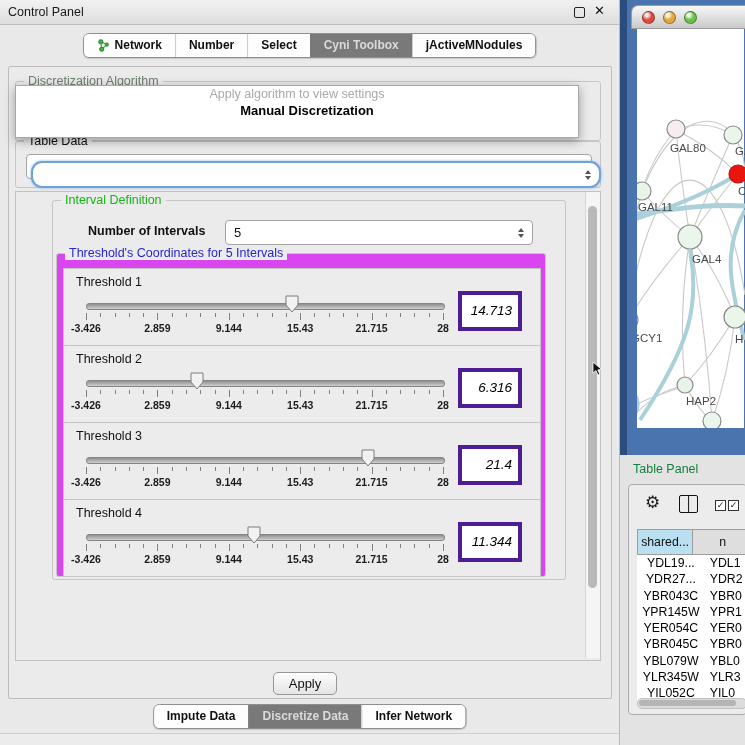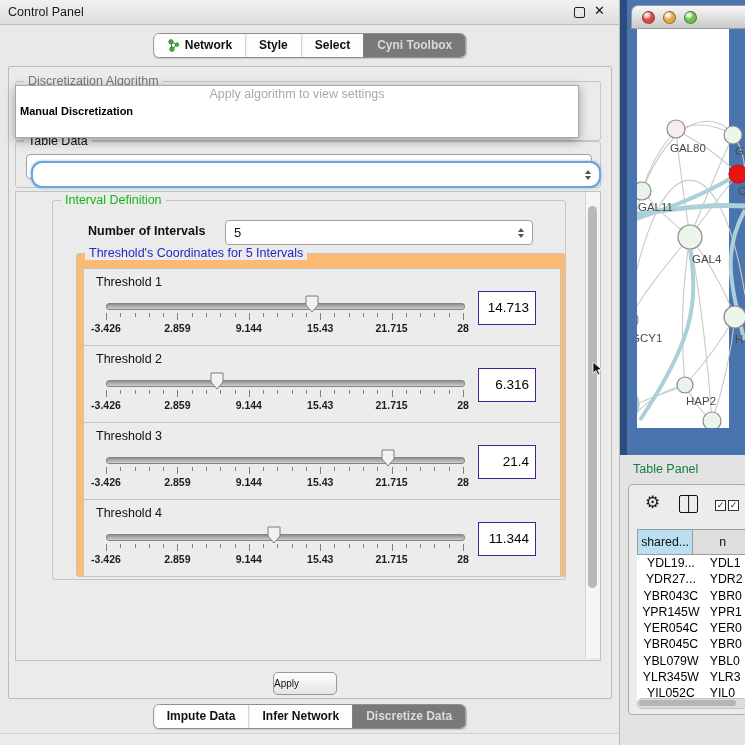--- a/index.html
+++ b/index.html
@@ -34,55 +34,55 @@
   .combo{position:absolute;background:#fff;border:1px solid #a3a3a3;border-radius:4px;height:23px;}
   .combo .val{position:absolute;left:8px;top:0;line-height:23px;font-size:13px;color:#111;white-space:nowrap;}
   .spin{position:absolute;right:8px;top:50%;transform:translateY(-50%);display:flex;flex-direction:column;gap:2px;}
   .spin .up{width:0;height:0;border-left:3.5px solid transparent;border-right:3.5px solid transparent;border-bottom:4px solid #555;}
   .spin .dn{width:0;height:0;border-left:3.5px solid transparent;border-right:3.5px solid transparent;border-top:4px solid #555;}
 
   .da-combo{left:22px;top:94px;width:566px;border:2px solid #6ea3d8;border-radius:11px;box-shadow:0 0 3px #86b6e4;}
 
   .popup{left:14px;top:84px;width:562px;height:51px;background:#fff;border:1px solid #a8a8a8;box-shadow:0 3px 10px rgba(0,0,0,.35);z-index:6;}
   .popup .ph{text-align:center;color:#a9a9a9;font-size:12.5px;height:17px;line-height:17px;}
-  .popup .opt{font-size:11px;line-height:16px;padding-left:4px;color:#000;white-space:nowrap;}
+  .popup .opt{font-size:13px;line-height:16px;padding-left:20px;color:#000;white-space:nowrap;text-align:center;}
   .popup .opt.bold{font-weight:bold;}
 
   .scrollpane{left:14px;top:190px;width:584px;height:468px;border:1px solid #c2c2c2;background:#ebebeb;overflow:hidden;}
   .vscroll{position:absolute;background:#f5f5f5;border-left:1px solid #d6d6d6;}
   .vthumb{position:absolute;background:#b9b9b9;border-radius:5px;}
 
   .noi-label{font-weight:bold;font-size:12.5px;color:#111;}
 
   .thr-block{position:absolute;left:6px;width:476px;height:76px;border:1px solid #c5c5c5;background:#ececec;}
   .thr-label{position:absolute;left:12px;top:6px;font-weight:normal;font-size:12.5px;color:#111;}
   .track{position:absolute;left:22px;top:34px;width:357px;height:5px;border-radius:3px;background:linear-gradient(#8f8f8f,#cfcfcf);border:1px solid #858585;}
   .thumb{position:absolute;top:26px;width:14px;height:18px;}
   .ticks{position:absolute;left:22px;top:44px;width:357px;height:8px;}
   .tick{position:absolute;top:0;width:1px;background:#808080;height:4px;}
   .tick.major{height:7px;}
   .scalelabels{position:absolute;left:22px;top:53px;width:357px;height:12px;}
   .scalelabel{position:absolute;transform:translateX(-50%);font-size:10.5px;font-weight:bold;color:#1c1c1c;white-space:nowrap;}
-  .valbox{position:absolute;left:394px;top:22px;width:56px;height:32px;background:#fff;border:1px solid #4c1d95;}
+  .valbox{position:absolute;left:394px;top:22px;width:56px;height:32px;background:#fff;border:4px solid #4c1d95;font-style:italic;}
   .valbox span{position:absolute;right:6px;top:0;line-height:32px;font-size:13.5px;color:#000;}
 
   .attr-title{font-weight:bold;font-size:12.5px;color:#111;}
   .attr-list{position:absolute;background:#fff;border:1px solid #a8a8a8;}
   .attr-item{font-size:12.5px;line-height:17px;padding-left:7px;color:#000;white-space:nowrap;}
 
-  .apply-btn{left:270px;top:671px;width:62px;height:21px;border:1px solid #979797;border-radius:5px;background:linear-gradient(#fefefe,#e4e4e4);font-size:10px;color:#111;text-align:left;line-height:21px;}
+  .apply-btn{left:270px;top:671px;width:62px;height:21px;border:1px solid #979797;border-radius:5px;background:linear-gradient(#fefefe,#e4e4e4);font-size:13px;color:#111;text-align:center;line-height:21px;}
   .below-strip{left:0;top:733px;width:619px;height:12px;background:#ececec;border-top:1px solid #cfcfcf;}
 
   
   .net-area{left:620px;top:0;width:125px;height:455px;background:#4a74ad;}
   .net-dark{left:620px;top:0;width:7px;height:455px;background:#2c4c7e;}
   .net-titlebar{left:631px;top:5px;width:114px;height:24px;border-top-left-radius:7px;background:linear-gradient(#f8f8f8,#c9c9c9);border:1px solid #9b9b9b;border-right:none;box-sizing:border-box;}
   .lights{position:absolute;left:10px;top:5px;display:flex;gap:8px;}
   .light{width:13px;height:13px;border-radius:50%;border:1px solid rgba(0,0,0,.4);box-sizing:border-box;background-image:radial-gradient(circle at 35% 28%,rgba(255,255,255,.85) 0 14%,rgba(255,255,255,0) 45%);}
-  .net-canvas{left:637px;top:29px;width:92px;height:399px;background:#fff;}
+  .net-canvas{left:637px;top:29px;width:107px;height:399px;background:#fff;}
   .net-canvas svg{position:absolute;left:0;top:0;}
 
   
   .tp-area{left:620px;top:455px;width:125px;height:290px;background:#e3e3e3;}
   .tp-title{position:absolute;left:13px;top:7px;font-size:12.5px;color:#15803d;}
   .tp-box{position:absolute;left:8px;top:29px;width:117px;height:229px;border:1px solid #ababab;border-radius:4px;background:#ececec;}
   .gear{position:absolute;left:16px;top:8px;font-size:17px;color:#1c1c1c;line-height:20px;}
   .split-icon{position:absolute;left:50px;top:10px;width:17px;height:16px;border:1.8px solid #111;border-radius:2px;}
   .split-icon::after{content:"";position:absolute;left:50%;top:0;bottom:0;width:1.8px;background:#111;transform:translateX(-50%);}
   .chk{position:absolute;top:15px;width:9px;height:9px;border:1.4px solid #333;background:#fff;font-size:9px;line-height:9px;text-align:center;color:#222;}
@@ -115,27 +115,30 @@
       <div class="tab">
         <svg class="net-icon" viewBox="0 0 14 16">
           <path d="M4,4 L10.5,7 L5,12 Z" fill="none" stroke="#38a038" stroke-width="1.2"></path>
           <circle cx="4" cy="4" r="2.3" fill="#44b044" stroke="#2d7d2d"></circle>
           <circle cx="10.5" cy="7" r="1.8" fill="#44b044" stroke="#2d7d2d"></circle>
           <circle cx="5" cy="12" r="2.3" fill="#44b044" stroke="#2d7d2d"></circle>
         </svg>
         <span>Network</span>
       </div>
       <div class="tab">
-        <span>Style</span>
+        <span>Number</span>
       </div>
       <div class="tab">
         <span>Select</span>
       </div>
       <div class="tab selected">
         <span>Cyni Toolbox</span>
+      </div>
+      <div class="tab">
+        <span>jActiveMNodules</span>
       </div>
     </div>
 
   <div class="abs outer-box">
 
     <div class="group" style="left:6px;top:14px;width:584px;height:58px;">
       <span class="legend gray">Discretization Algorithm</span>
     </div>
     <div class="combo da-combo abs" style="z-index:1;">
       <div class="spin">
@@ -167,21 +170,21 @@
 
         <div class="abs noi-label" style="left:35px;top:23px;">Number of Intervals</div>
         <div class="combo" style="left:172px;top:19px;width:306px;">
           <span class="val">5</span>
           <div class="spin">
               <div class="up"></div>
               <div class="dn"></div>
             </div>
         </div>
 
-        <div class="group" style="left:23px;top:52px;width:488px;height:322px;background:#fdba74;">
+        <div class="group" style="left:3px;top:52px;width:488px;height:322px;background:#d946ef;">
           <span class="legend blue">Threshold's Coordinates for 5 Intervals</span>
           <div id="threshold-container">
   <div class="thr-block" style="top: 14px;">
     <div class="thr-label">Threshold 1</div>
     <div class="track"></div>
     <div class="thumb" style="left: 221.059px;">
       <svg width="14" height="18" viewBox="0 0 14 18">
                     <path d="M1,1 h12 v9 l-6,7 l-6,-7 z" fill="#f2f2f2" stroke="#7d7d7d"></path>
                   </svg>
     </div>
@@ -382,25 +385,25 @@
       </div>
     </div>
 
     <div class="abs apply-btn" style="left:264px;top:605px;">Apply</div>
   </div>
 
   <div class="abs tabrow" id="bottom-tabs">
       <div class="tab">
         <span>Impute Data</span>
       </div>
+      <div class="tab selected">
+        <span>Discretize Data</span>
+      </div>
       <div class="tab">
         <span>Infer Network</span>
-      </div>
-      <div class="tab selected">
-        <span>Discretize Data</span>
       </div>
     </div>
   <div class="abs below-strip"></div>
 
   <svg class="abs cursor-svg" width="11" height="16" viewBox="0 0 11 16">
     <path d="M1,1 L1,12 L4,9.6 L6,14 L7.8,13.1 L5.8,8.9 L9.5,8.4 Z" fill="#111" stroke="#fff" stroke-width="0.8"></path>
   </svg>
 </div>
 
 <div class="abs net-area"></div>

